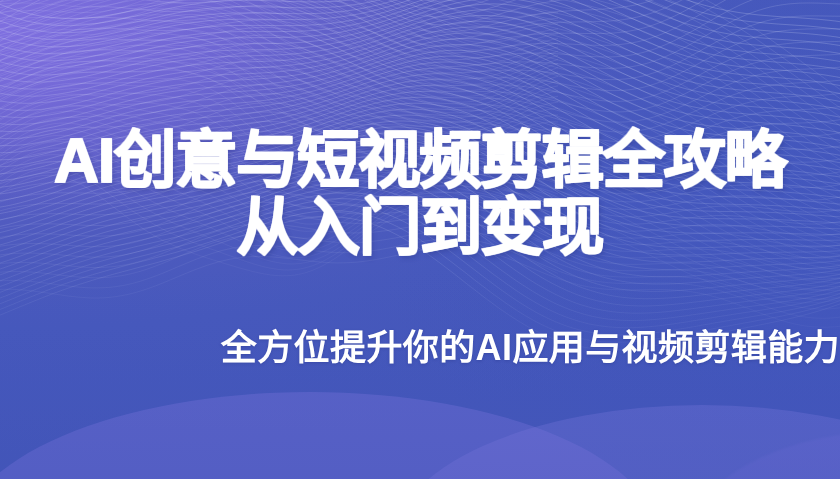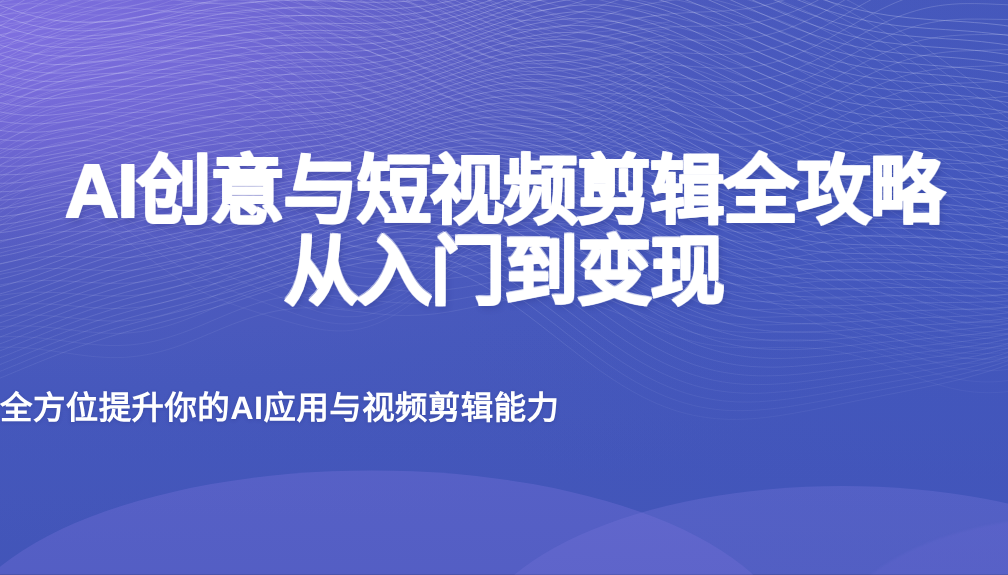--- a/index.html
+++ b/index.html
@@ -84,21 +84,21 @@
 
   
   .text-stack {
     position: absolute;
     left: 0;
     top: 0;
     width: 840px;
     height: 479px;
     display: flex;
     flex-direction: column;
-    align-items: flex-start;
+    align-items: flex-end;
     pointer-events: none;
   }
   .title-block {
     margin-top: 128px;
     text-align: center;
     width: 100%;
   }
   .title-line {
     display: block;
     color: #FFFFFF;
@@ -117,21 +117,21 @@
     -webkit-text-stroke: 1.6px #FFFFFF;
     transform: scaleX(0.985);
   }
   .title-line-1 { font-size: 63px; }
   .title-line-2 { font-size: 63px; margin-top: 2px; }
 
   .subtitle {
     margin-top: 58px;
     color: #FFFFFF;
     font-weight: 700;
-    font-size: 27px;
+    font-size: 36px;
     letter-spacing: 0.4px;
     white-space: nowrap;
     text-shadow: 0 1px 3px rgba(34,44,120,0.28);
   }
 </style>
 </head>
 <body>
 
 <div id="poster">
 

